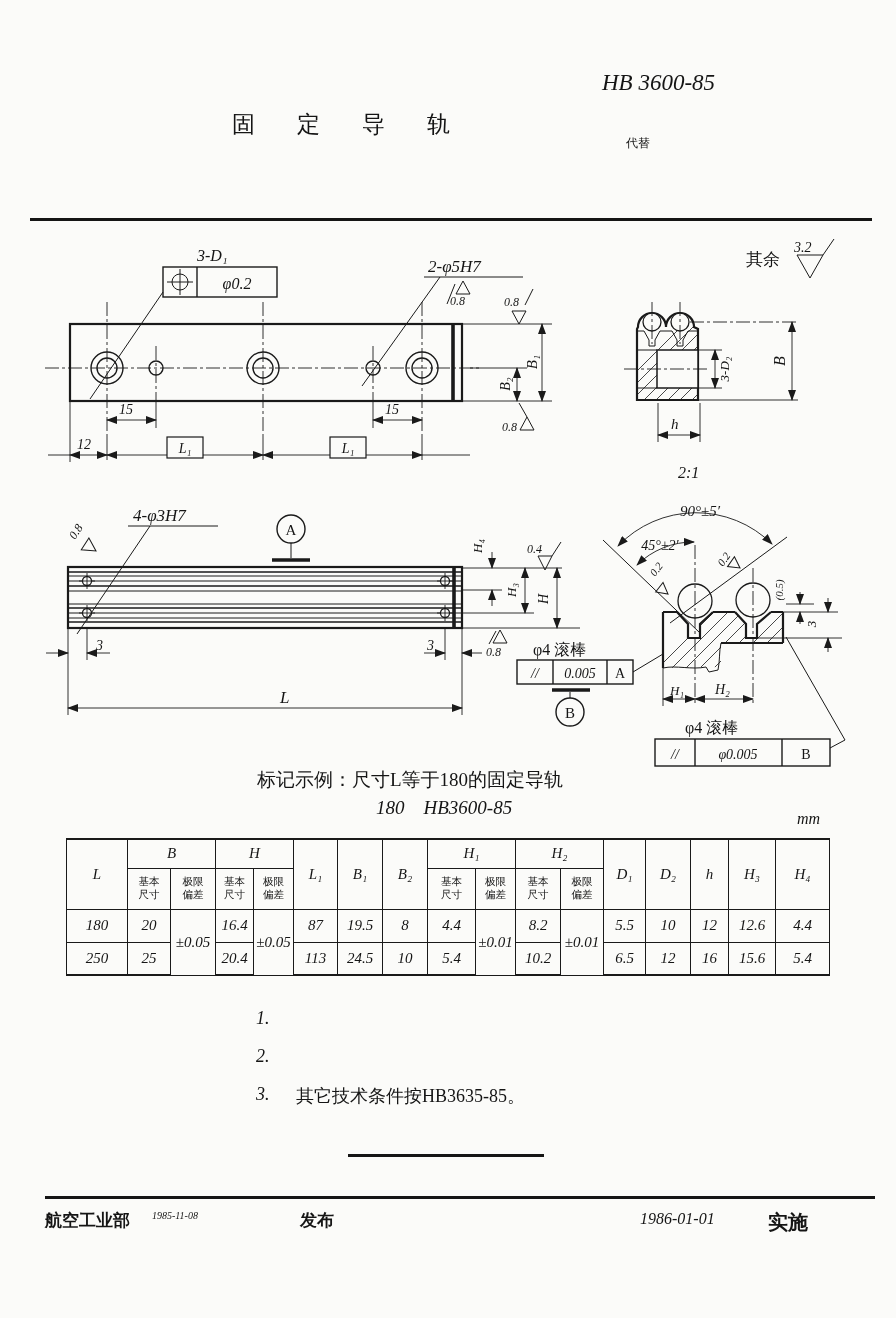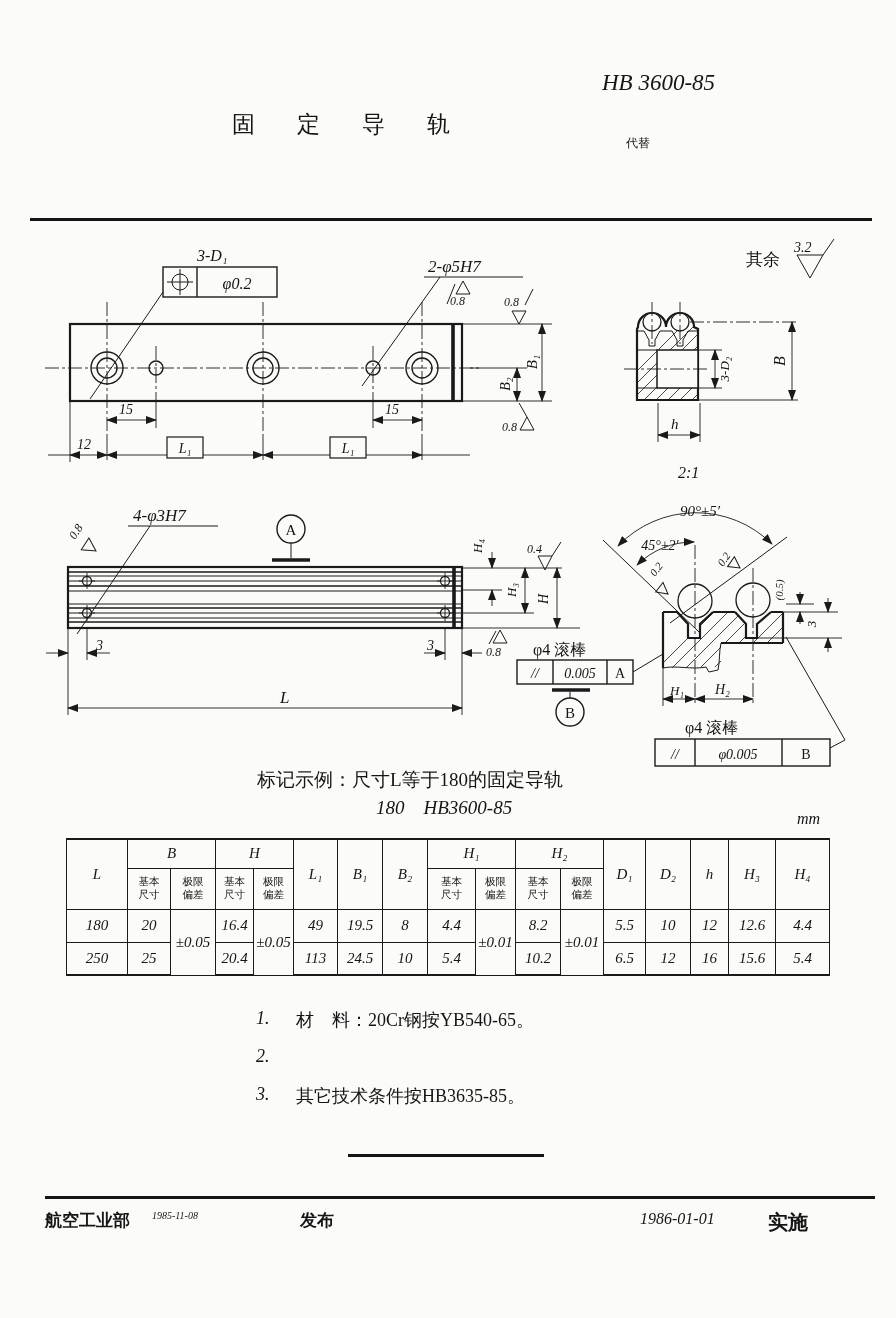--- a/index.html
+++ b/index.html
@@ -398,21 +398,21 @@
         <td class="cjk"><span>极限偏差</span></td>
         <td class="cjk"><span>基本尺寸</span></td>
         <td class="cjk"><span>极限偏差</span></td>
       </tr>
       <tr style="height:33px;">
         <td>180</td>
         <td>20</td>
         <td rowspan="2">±0.05</td>
         <td>16.4</td>
         <td rowspan="2">±0.05</td>
-        <td>49</td>
+        <td>87</td>
         <td>19.5</td>
         <td>8</td>
         <td>4.4</td>
         <td rowspan="2">±0.01</td>
         <td>8.2</td>
         <td rowspan="2">±0.01</td>
         <td>5.5</td>
         <td>10</td>
         <td>12</td>
         <td>12.6</td>
@@ -432,21 +432,20 @@
         <td>16</td>
         <td>15.6</td>
         <td>5.4</td>
       </tr>
     </tbody>
       </table>
   </div>
 
   <div class="note-row cjk" style="left:256px;top:1008px;">
     <span class="note-no">1.</span>
-    <span>材　料：20Cr钢按YB540-65。</span>
   </div>
   <div class="note-row cjk" style="left:256px;top:1046px;">
     <span class="note-no">2.</span>
   </div>
   <div class="note-row cjk" style="left:256px;top:1084px;">
     <span class="note-no">3.</span>
     <span>其它技术条件按HB3635-85。</span>
   </div>
 
   <div class="abs rule" style="left:348px;top:1154px;width:196px;height:3px;"></div>

